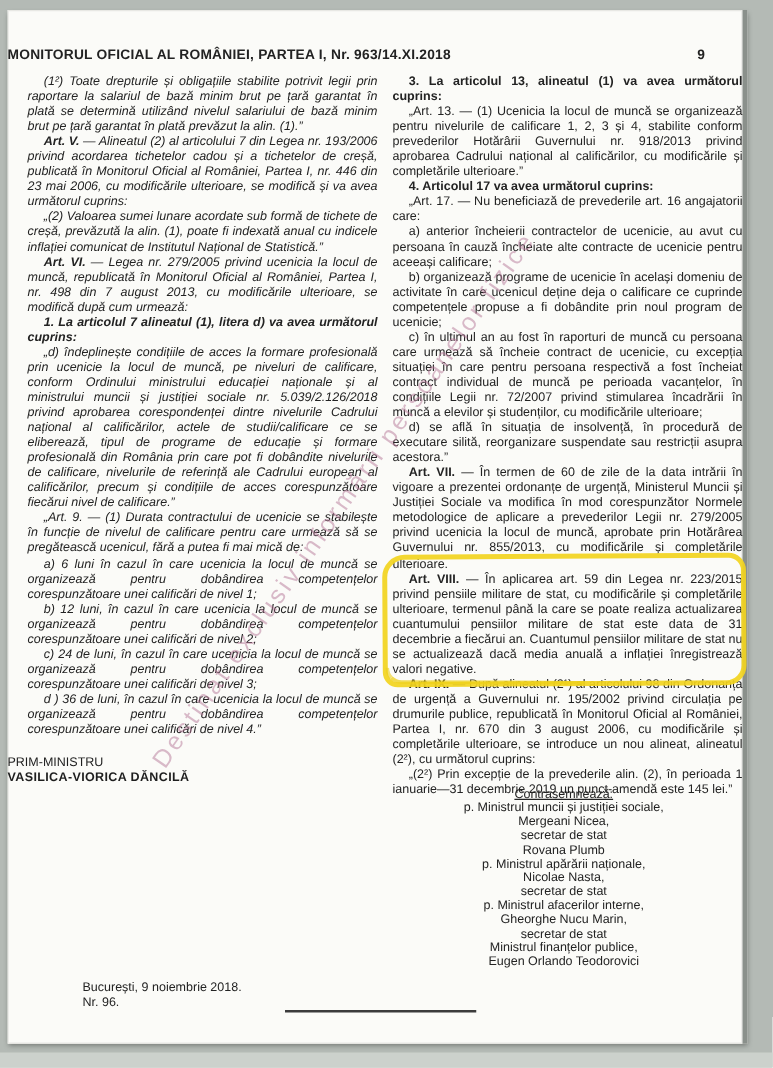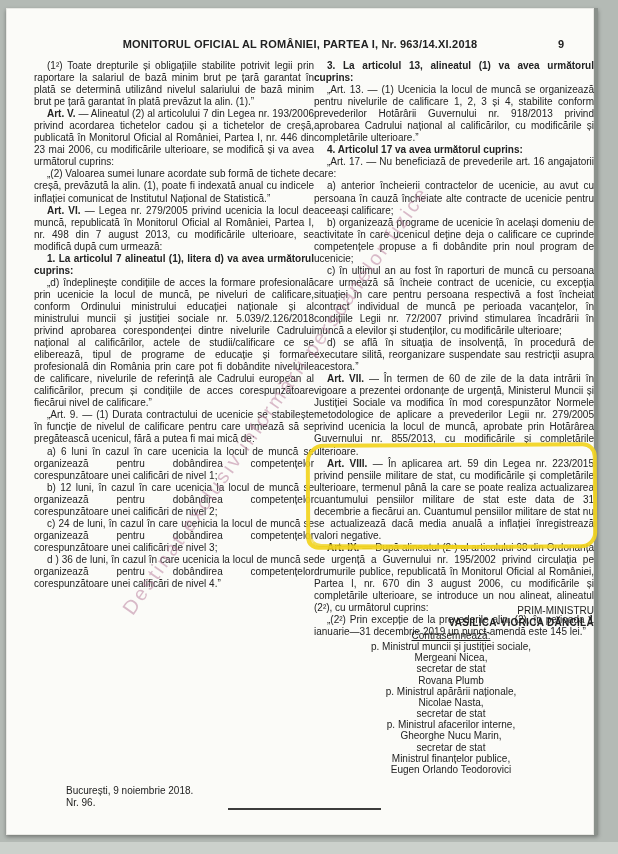--- a/index.html
+++ b/index.html
@@ -9,29 +9,29 @@
     font-family:"Liberation Sans", sans-serif;
   }
   .page{
     position:absolute;left:6px;top:8px;width:588px;height:827px;
     background:#fbfbf8;color:#1e1e1e;
     border-right:4px solid #8a908b;
     box-shadow:0 2px 4px rgba(0,0,0,.35), inset 0 0 0 1px #e8e8e4;
   }
   .bottom-strip{position:absolute;left:0;bottom:0;width:618px;height:12px;background:#ccd1cc;}
   .header-title{
-    position:absolute;top:30px;left:0;right:0;text-align:center;
+    position:absolute;top:30px;left:0;right:0;text-align:left;
     font-size:11px;font-weight:bold;letter-spacing:.2px;color:#222;
   }
   .page-number{position:absolute;top:30px;right:30px;font-size:11px;font-weight:bold;color:#222;}
   .col{
     position:absolute;top:52px;width:280px;
     font-size:10px;line-height:12.05px;text-align:justify;color:#232323;
   }
-  .col-left{left:28px;}
+  .col-left{left:16px;font-style:italic;}
   .col-right{left:308px;}
   .para{margin:0;text-indent:13px;}
   .para b{font-weight:bold;}
   
   .hl{position:relative;}
   .hl-box{
     position:absolute;left:-8px;right:-3px;top:-15px;bottom:-7px;
     border:4px solid rgba(242,212,30,.92);
     border-radius:18px 14px 16px 12px;
     transform:rotate(-.35deg);
@@ -42,21 +42,21 @@
     border-bottom:3px solid rgba(238,208,26,.75);
     border-left:3px solid rgba(238,208,26,.6);
     border-bottom-left-radius:14px;transform:rotate(.6deg);
   }
   .watermark{
     position:absolute;left:112px;top:598px;width:620px;
     transform:rotate(-55deg);transform-origin:0 0;
     font-size:20px;letter-spacing:2.5px;white-space:nowrap;
     color:rgba(182,120,152,.5);pointer-events:none;z-index:3;
   }
-  .premier{position:absolute;left:0;right:0;top:597px;text-align:right;font-size:10px;line-height:11.5px;padding-left:32px;}
+  .premier{position:absolute;left:0;right:0;top:597px;text-align:left;font-size:10px;line-height:11.5px;}
   .premier .name{font-weight:bold;letter-spacing:.3px;}
   .countersign{
     position:absolute;left:300px;width:290px;top:622px;
     text-align:center;font-size:10px;line-height:11.15px;color:#232323;
   }
   .countersign .u{text-decoration:underline;}
   .countersign .b{font-weight:normal;}
   .footer{position:absolute;left:60px;top:777px;font-size:10px;line-height:11.5px;color:#232323;}
   .separator{position:absolute;left:222px;top:800px;width:153px;border-top:2px solid #3c3c3c;}
 </style>

